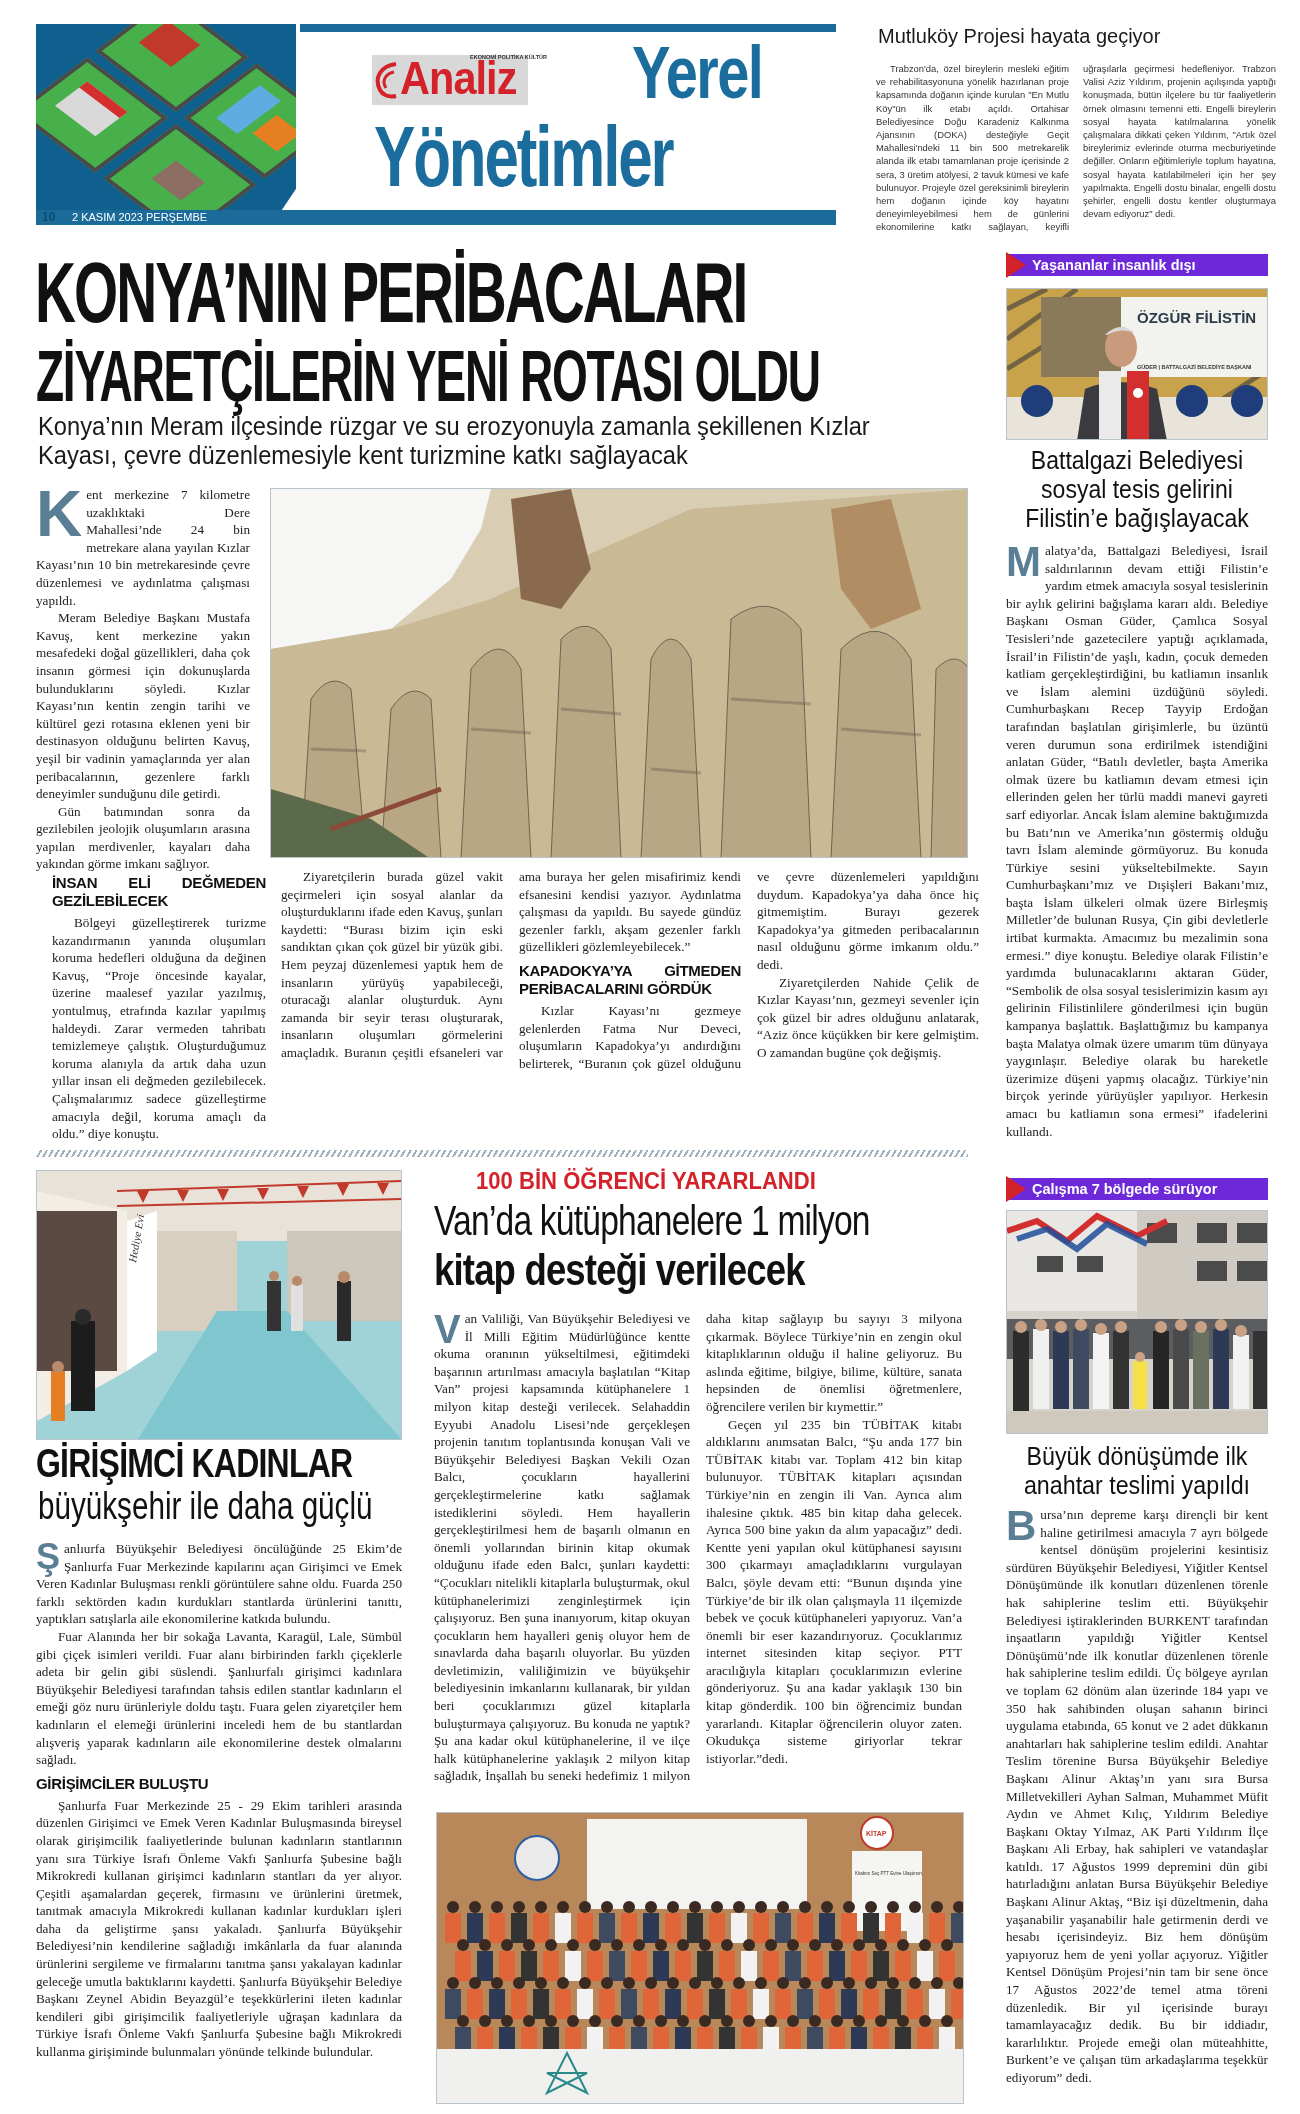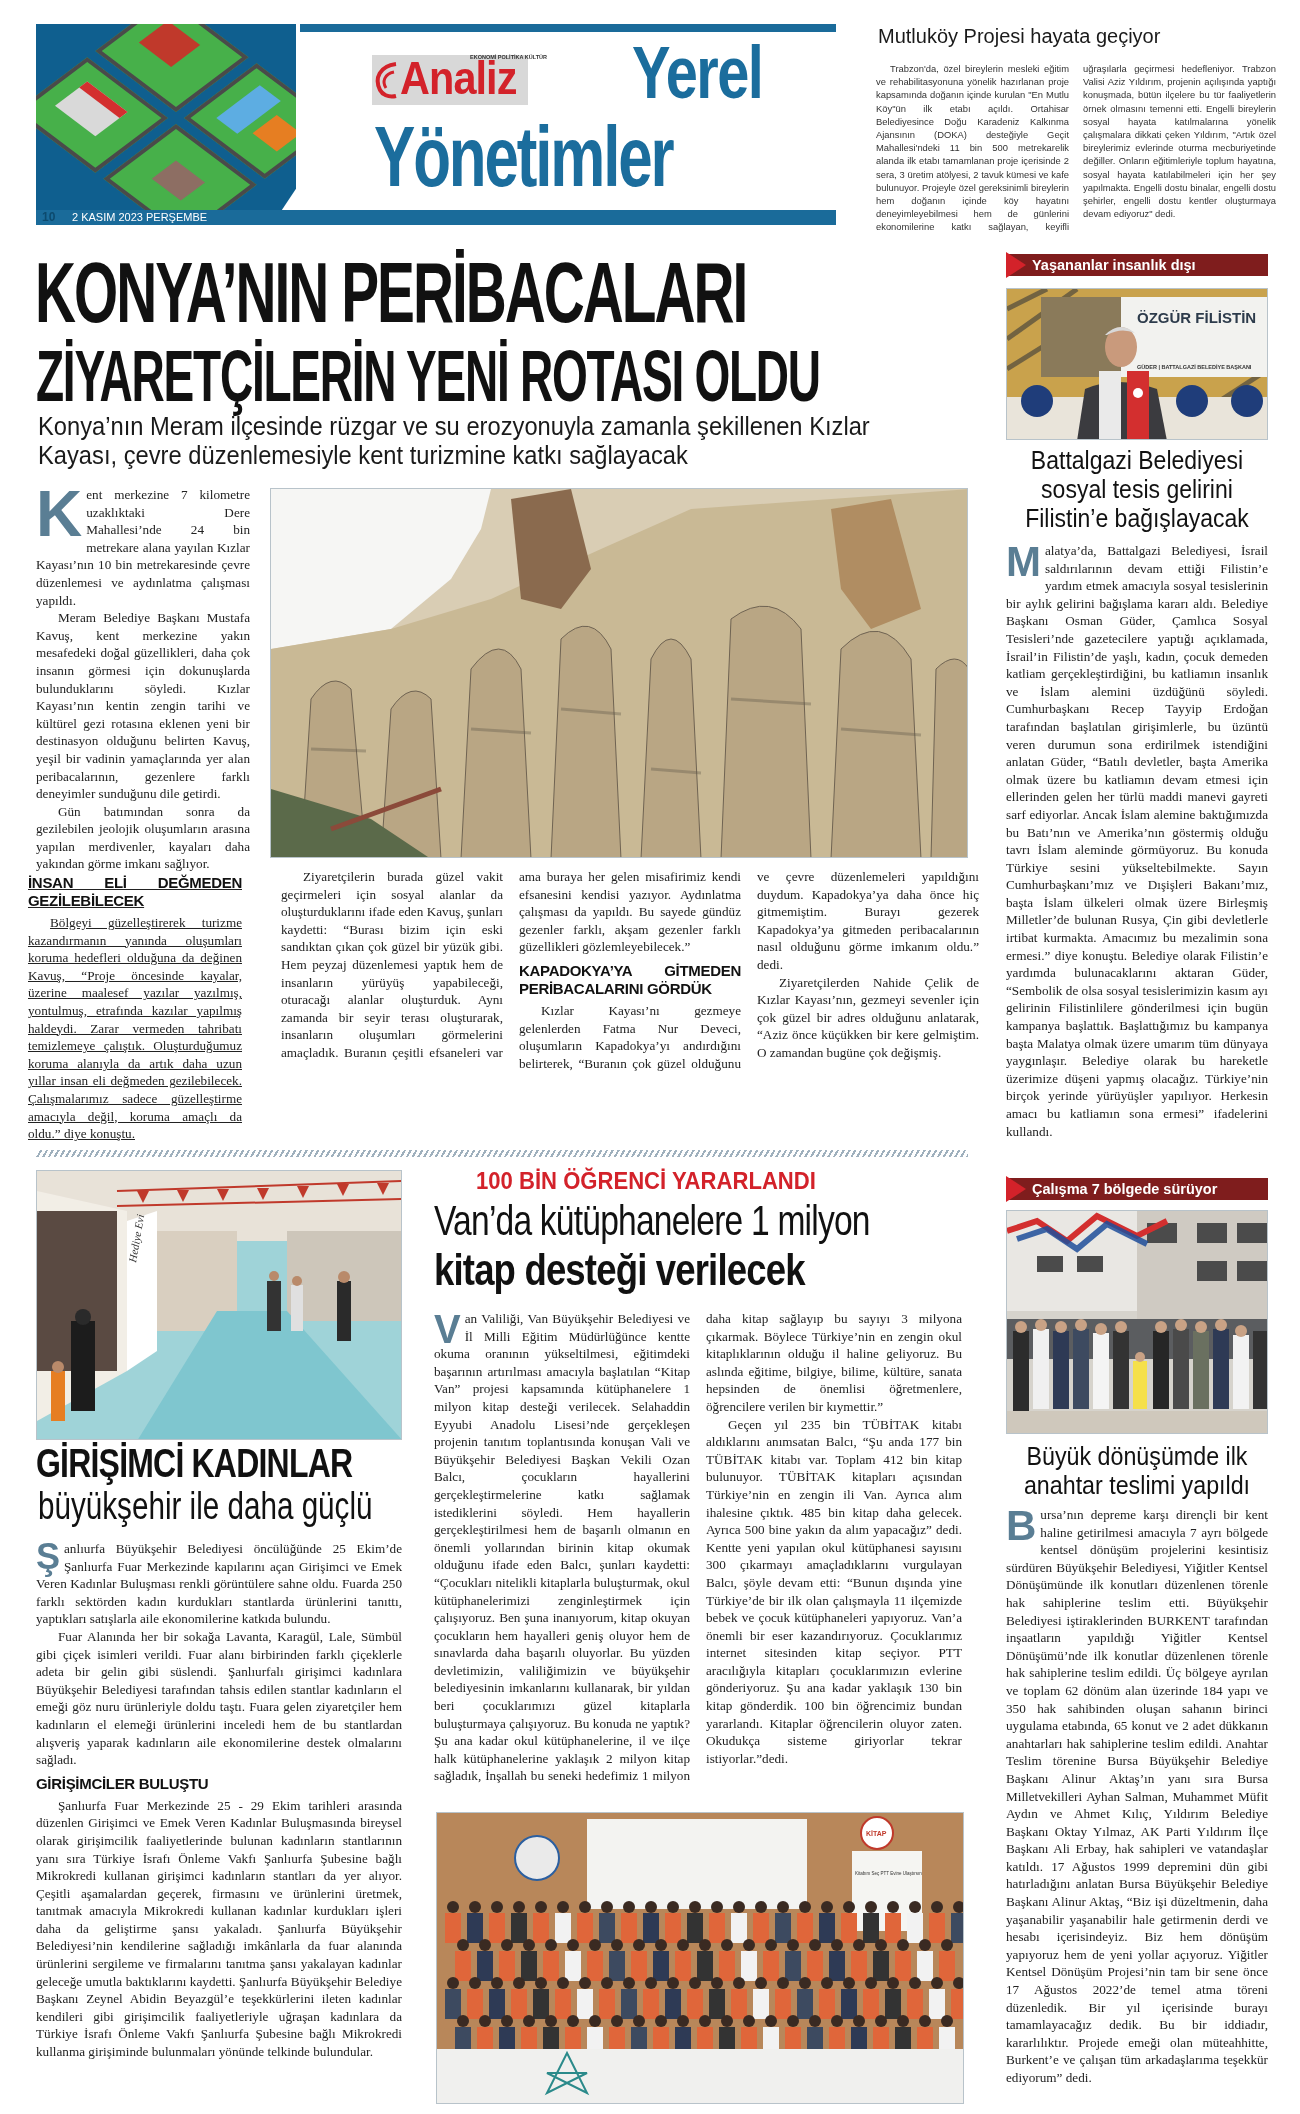--- a/index.html
+++ b/index.html
@@ -36,25 +36,25 @@
   #mutlukoy-body p { text-indent: 14px; }
 
   
   #main-hl-1 { left: 35px; top: 243px; width: 960px; font-family: "Liberation Sans", sans-serif; font-weight: 900; font-size: 86px; line-height: 98px; color: #111; letter-spacing: -3px; transform: scaleX(0.66); transform-origin: left; white-space: nowrap; }
   #main-hl-2 { left: 36px; top: 336px; width: 960px; font-family: "Liberation Sans", sans-serif; font-weight: 900; font-size: 72px; line-height: 80px; color: #111; letter-spacing: -2px; transform: scaleX(0.64); transform-origin: left; white-space: nowrap; }
   #main-spot { left: 38px; top: 412px; width: 960px; font-family: "Liberation Sans", sans-serif; font-size: 25.5px; line-height: 29px; color: #1a1a1a; transform: scaleX(0.93); transform-origin: left; }
 
   #konya-col1 { left: 36px; top: 486px; width: 214px; }
   #konya-photo { left: 270px; top: 488px; width: 698px; height: 370px; }
   #konya-cols { left: 270px; top: 868px; width: 698px; column-count: 3; column-gap: 16px; margin-left: 11px; }
-  #konya-col1-b { left: 28px; top: 868px; width: 214px; text-decoration: underline; }
+  #konya-col1-b { left: 52px; top: 868px; width: 214px; }
   #hatch-1 { left: 36px; top: 1150px; width: 932px; }
 
   
-  .section-bar { position:absolute; height: 22px; background: #7f1d1d; color: #fff; font-family: "Liberation Sans", sans-serif; font-weight: 700; font-size: 14.5px; line-height: 22px; padding-left: 26px; }
+  .section-bar { position:absolute; height: 22px; background: #6d28d9; color: #fff; font-family: "Liberation Sans", sans-serif; font-weight: 700; font-size: 14.5px; line-height: 22px; padding-left: 26px; }
   .section-bar .tri { position:absolute; left:0; top:-2px; width:0; height:0; border-top: 13px solid transparent; border-bottom: 13px solid transparent; border-left: 20px solid #d3222a; }
   #bar-yasananlar { left: 1006px; top: 254px; width: 262px; }
   #filistin-photo { left: 1006px; top: 288px; width: 262px; height: 152px; }
   #battal-title { left: 1006px; top: 446px; width: 262px; text-align: center; font-family: "Liberation Sans", sans-serif; font-size: 25px; line-height: 29px; color: #111; transform: scaleX(0.92); }
   #battal-body { left: 1006px; top: 542px; width: 262px; }
   #bar-calisma { left: 1006px; top: 1178px; width: 262px; }
   #bursa-photo { left: 1006px; top: 1210px; width: 262px; height: 224px; }
   #bursa-title { left: 1006px; top: 1442px; width: 262px; text-align: center; font-family: "Liberation Sans", sans-serif; font-size: 25px; line-height: 29px; color: #111; transform: scaleX(0.93); }
   #bursa-body { left: 1006px; top: 1506px; width: 262px; }
 

